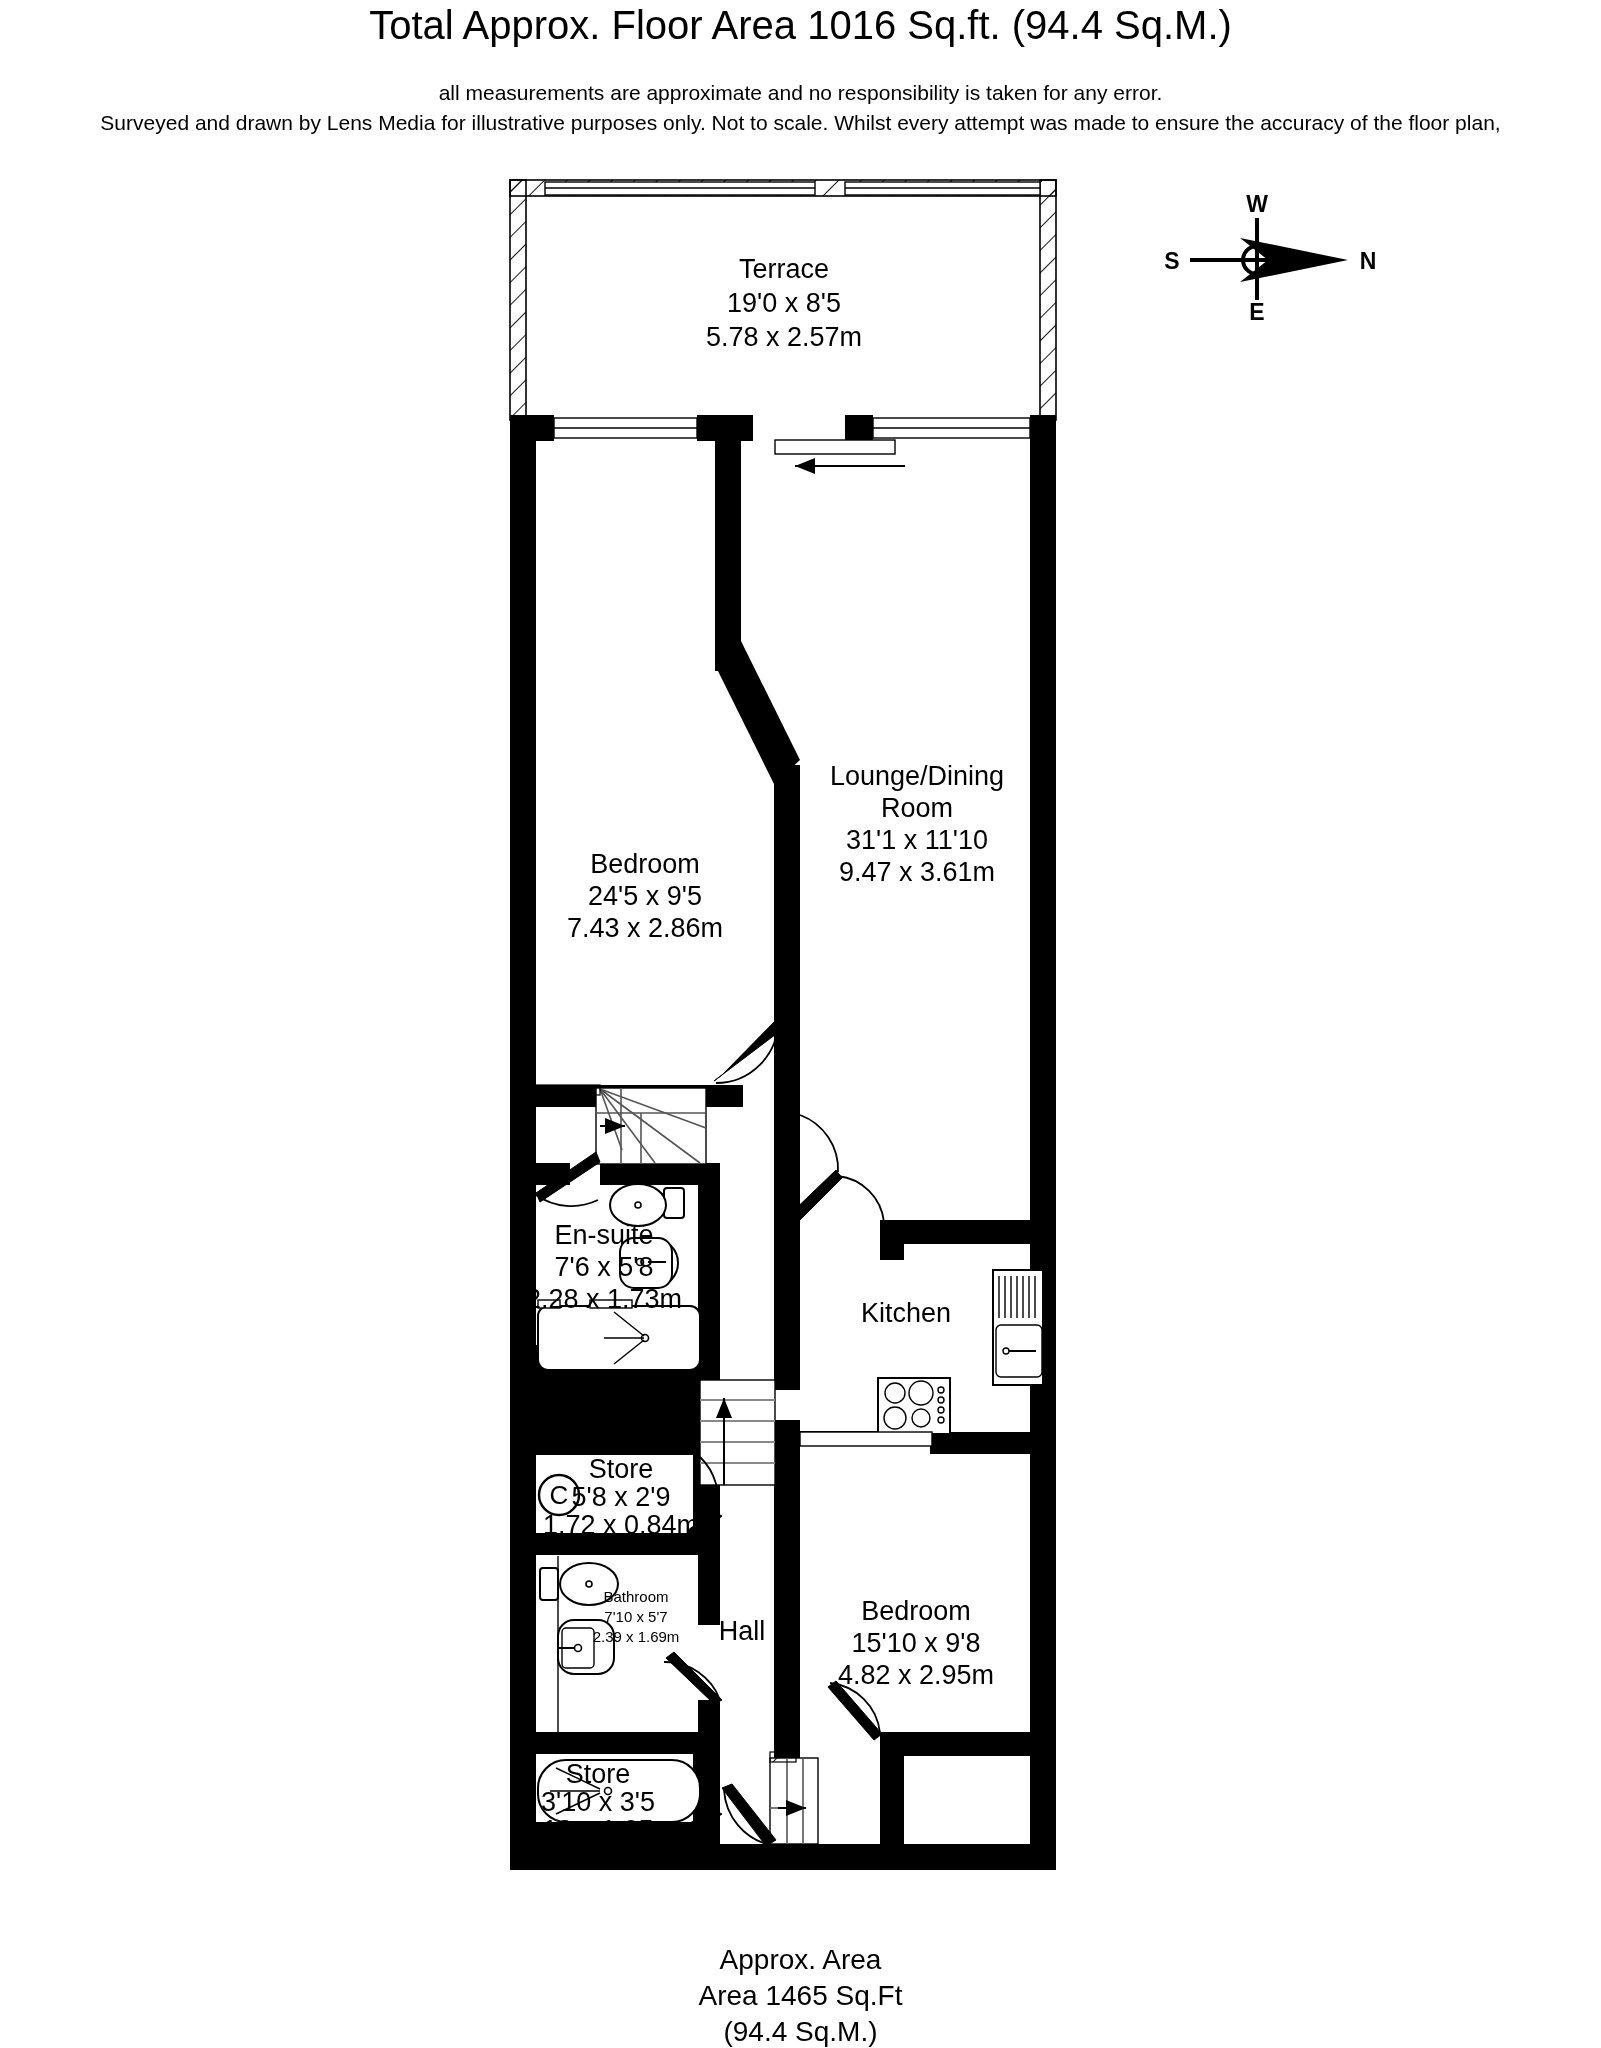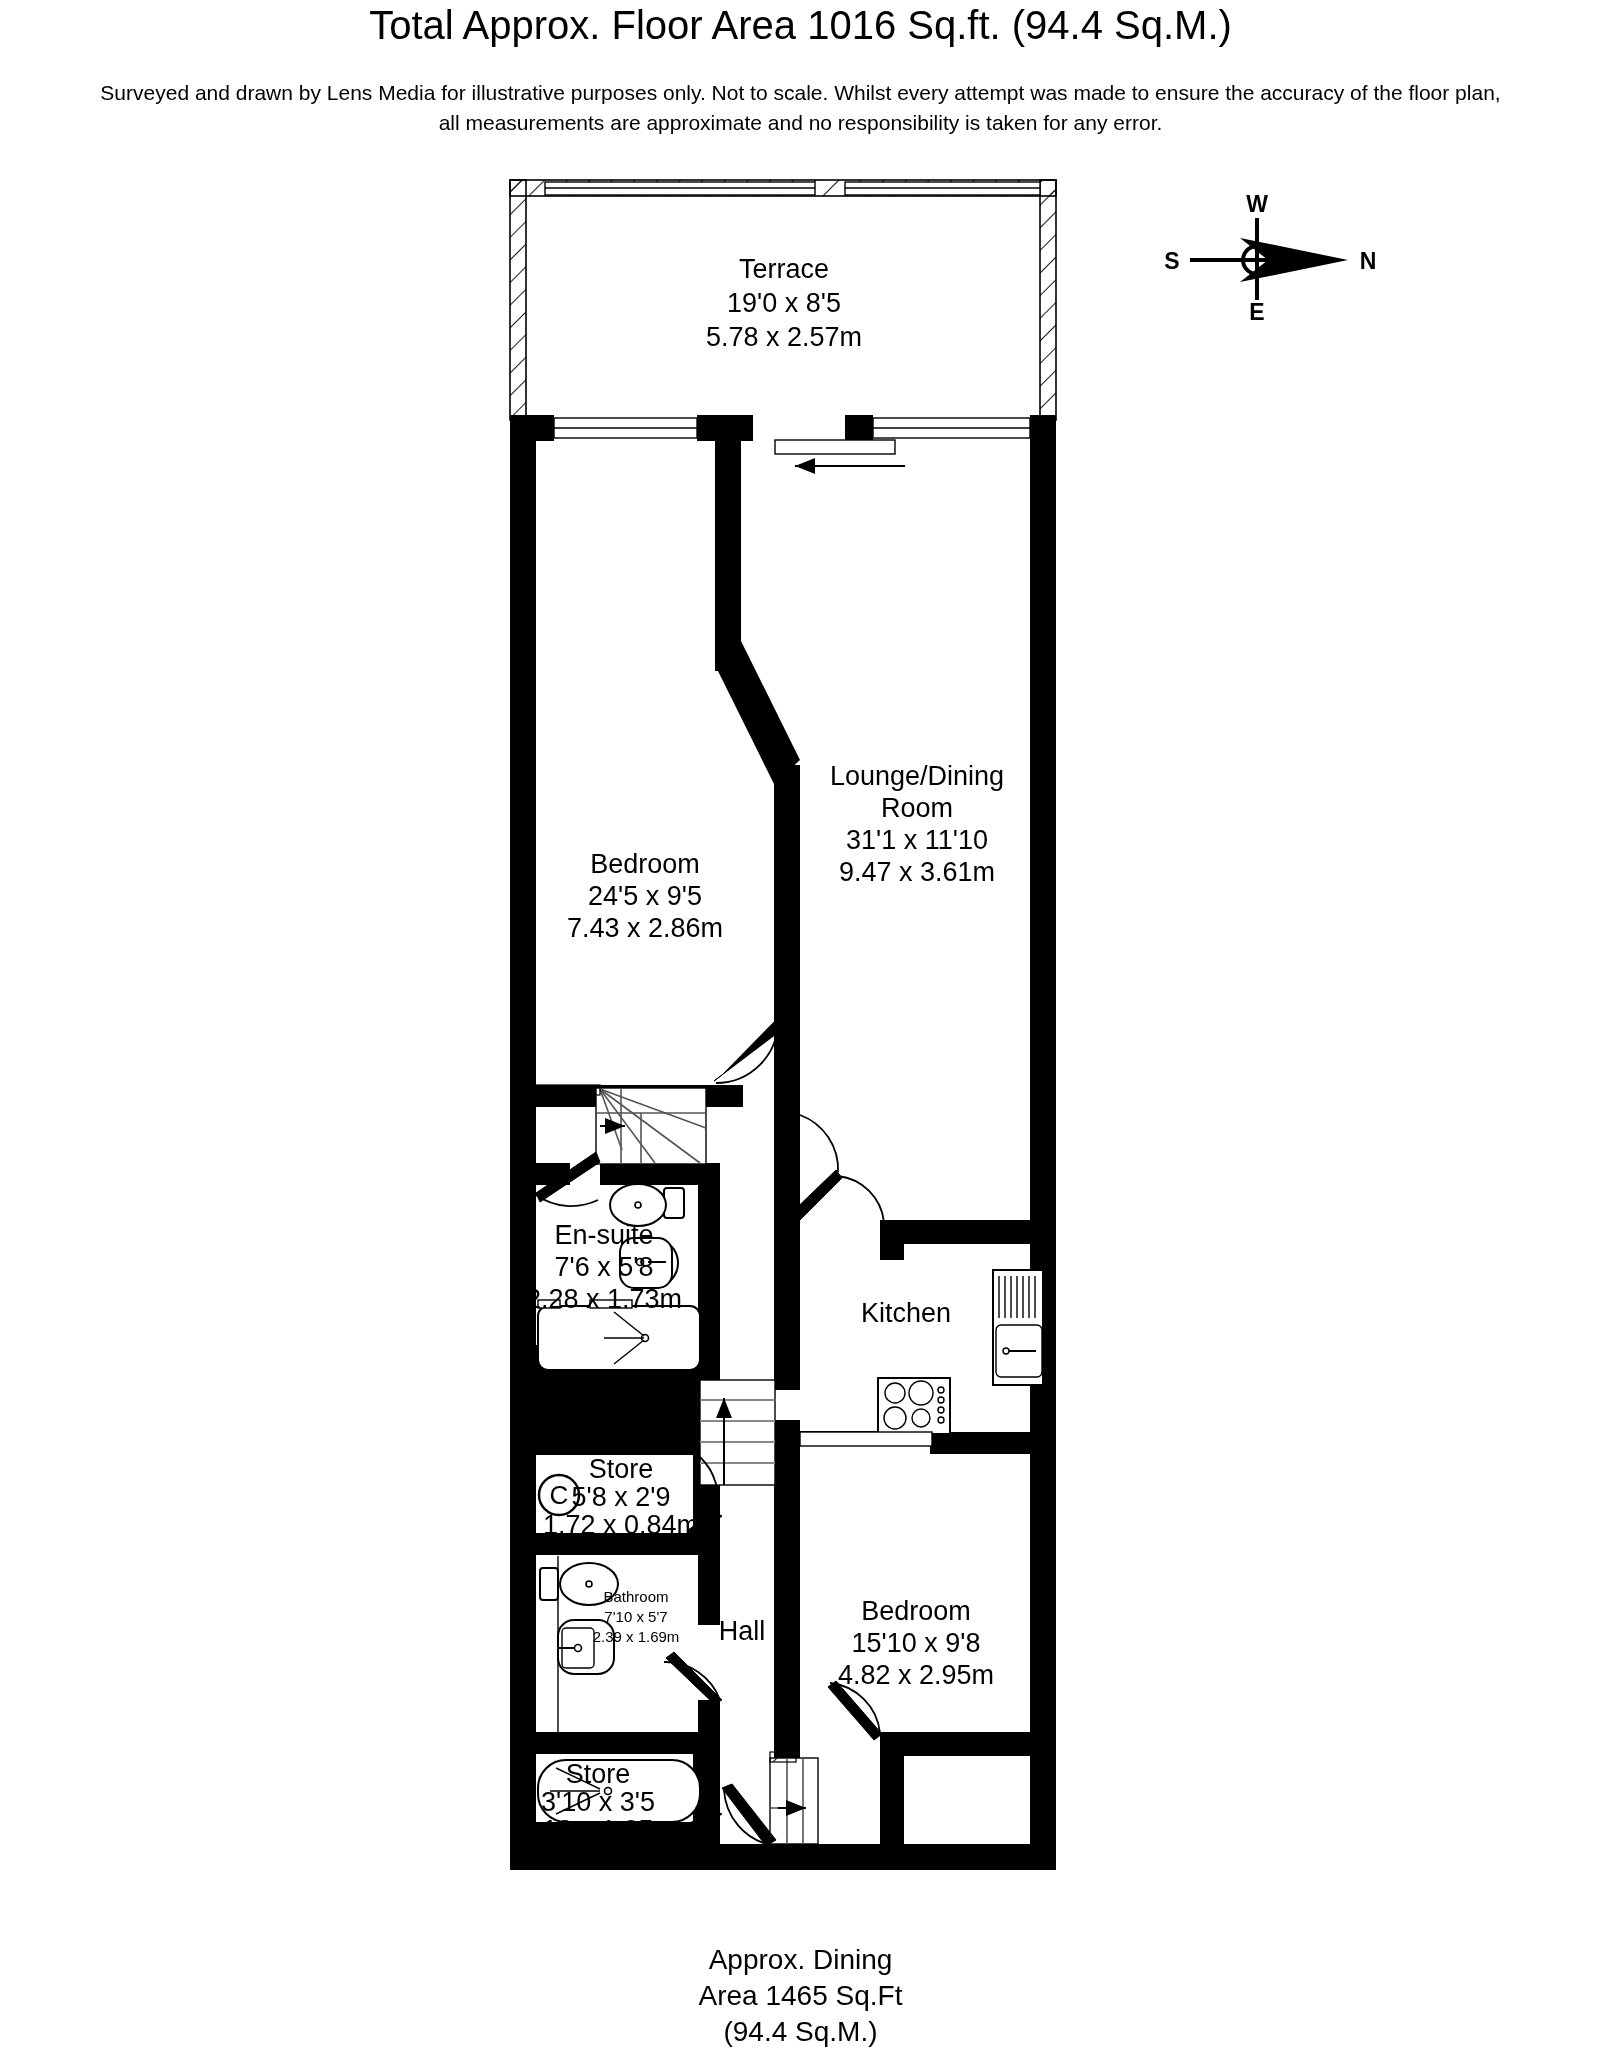--- a/index.html
+++ b/index.html
@@ -92,22 +92,22 @@
   .arrowline { stroke: #000000; stroke-width: 2; fill: none; }
 </style>
 </head>
 <body>
 
 <div id="page">
 
   <div class="title">Total Approx. Floor Area 1016 Sq.ft. (94.4 Sq.M.)</div>
 
   <div class="disclaimer">
+    <span>all measurements are approximate and no responsibility is taken for any error.</span>
     <span>Surveyed and drawn by Lens Media for illustrative purposes only. Not to scale. Whilst every attempt was made to ensure the accuracy of the floor plan,</span>
-    <span>all measurements are approximate and no responsibility is taken for any error.</span>
   </div>
 
   <svg id="plan-svg" viewBox="0 0 1601 2048">
 
     <defs>
       <pattern id="hatch45" width="16" height="16" patternUnits="userSpaceOnUse" patternTransform="rotate(45)">
         <line x1="0" y1="0" x2="0" y2="16" stroke="#000000" stroke-width="1.8"></line>
       </pattern>
       <marker id="arrowHead" markerWidth="12" markerHeight="12" refX="10" refY="4" orient="auto">
         <path d="M0,0 L10,4 L0,8 z" fill="#000000"></path>
@@ -374,18 +374,18 @@
       <polygon points="1240,238 1348,260 1240,282 1268,260" fill="#000"></polygon>
       <text class="compass-letter" x="1257" y="212">W</text>
       <text class="compass-letter" x="1257" y="320">E</text>
       <text class="compass-letter" x="1172" y="269">S</text>
       <text class="compass-letter" x="1368" y="269">N</text>
     </g>
 
   </svg>
 
   <div class="footer">
-    <span>Approx. Dining</span>
+    <span>Approx. Area</span>
     <span>Area 1465 Sq.Ft</span>
     <span>(94.4 Sq.M.)</span>
   </div>
 
 </div>
 
 </body></html>

